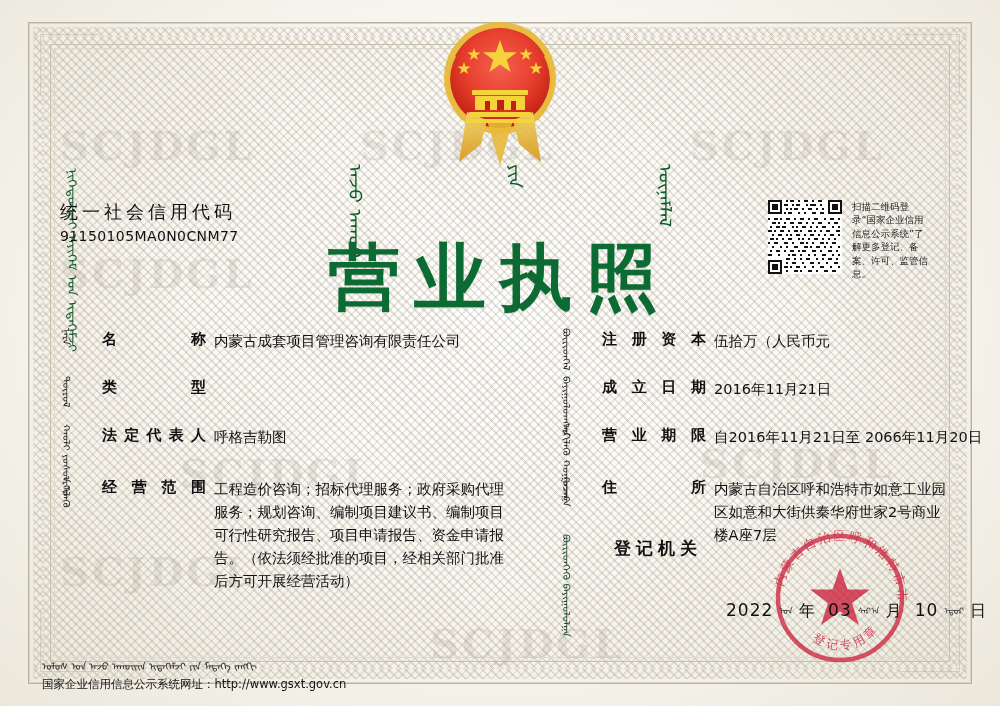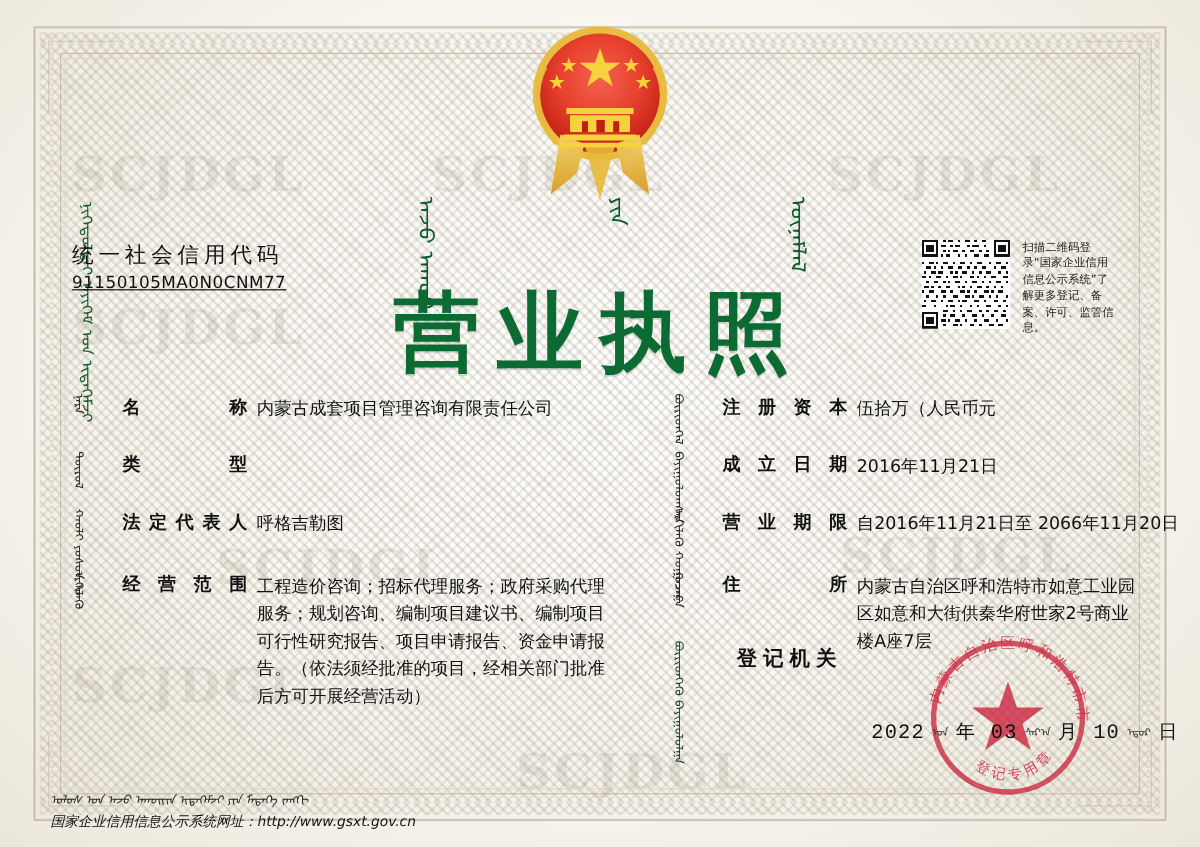--- a/index.html
+++ b/index.html
@@ -96,21 +96,20 @@
   .code-label{
     position:absolute;left:60px;top:200px;
     font-size:18px;letter-spacing:4px;color:#111;
     font-family:"DejaVu Sans","Liberation Sans",sans-serif;
     font-weight:500;
   }
   .code-value{
     position:absolute;left:60px;top:228px;
     font-size:14px;letter-spacing:.4px;color:#111;
     font-family:"DejaVu Sans","Liberation Sans",sans-serif;
-    text-decoration:underline;
   }
 
   
   .title{
     position:absolute;left:300px;top:230px;width:400px;
     text-align:center;
     font-family:"DejaVu Serif","Liberation Serif",serif;
     font-weight:bold;
     font-size:72px;
     letter-spacing:14px;
@@ -153,25 +152,25 @@
     position:absolute;left:760px;top:518px;width:160px;height:160px;
     opacity:.82;
   }
 
   
   .dateline{
     position:absolute;left:726px;top:600px;
     font-size:16px;color:#111;letter-spacing:1px;
     font-family:"DejaVu Sans","Liberation Sans",sans-serif;
   }
-  .dateline .num{font-size:17px;font-family:Liberation Mono, monospace;}
+  .dateline .num{font-size:17px;}
   .dateline .mg-s{font-size:9px;color:#333;display:inline-block;transform:translateY(-2px);}
 
   
-  .footer-left{position:absolute;left:42px;bottom:14px;width:430px;font-style:italic;}
+  .footer-left{position:absolute;left:42px;bottom:14px;width:430px;}
   .footer-right{position:absolute;right:42px;bottom:14px;width:380px;text-align:right;}
   .footer-mg{
     font-size:10px;color:#222;margin-bottom:4px;letter-spacing:.5px;
     white-space:nowrap;
   }
   .footer-txt{font-size:11.5px;color:#111;white-space:nowrap;}
   .footer-right .footer-mg{direction:rtl;}
 </style>
 </head>
 <body>

